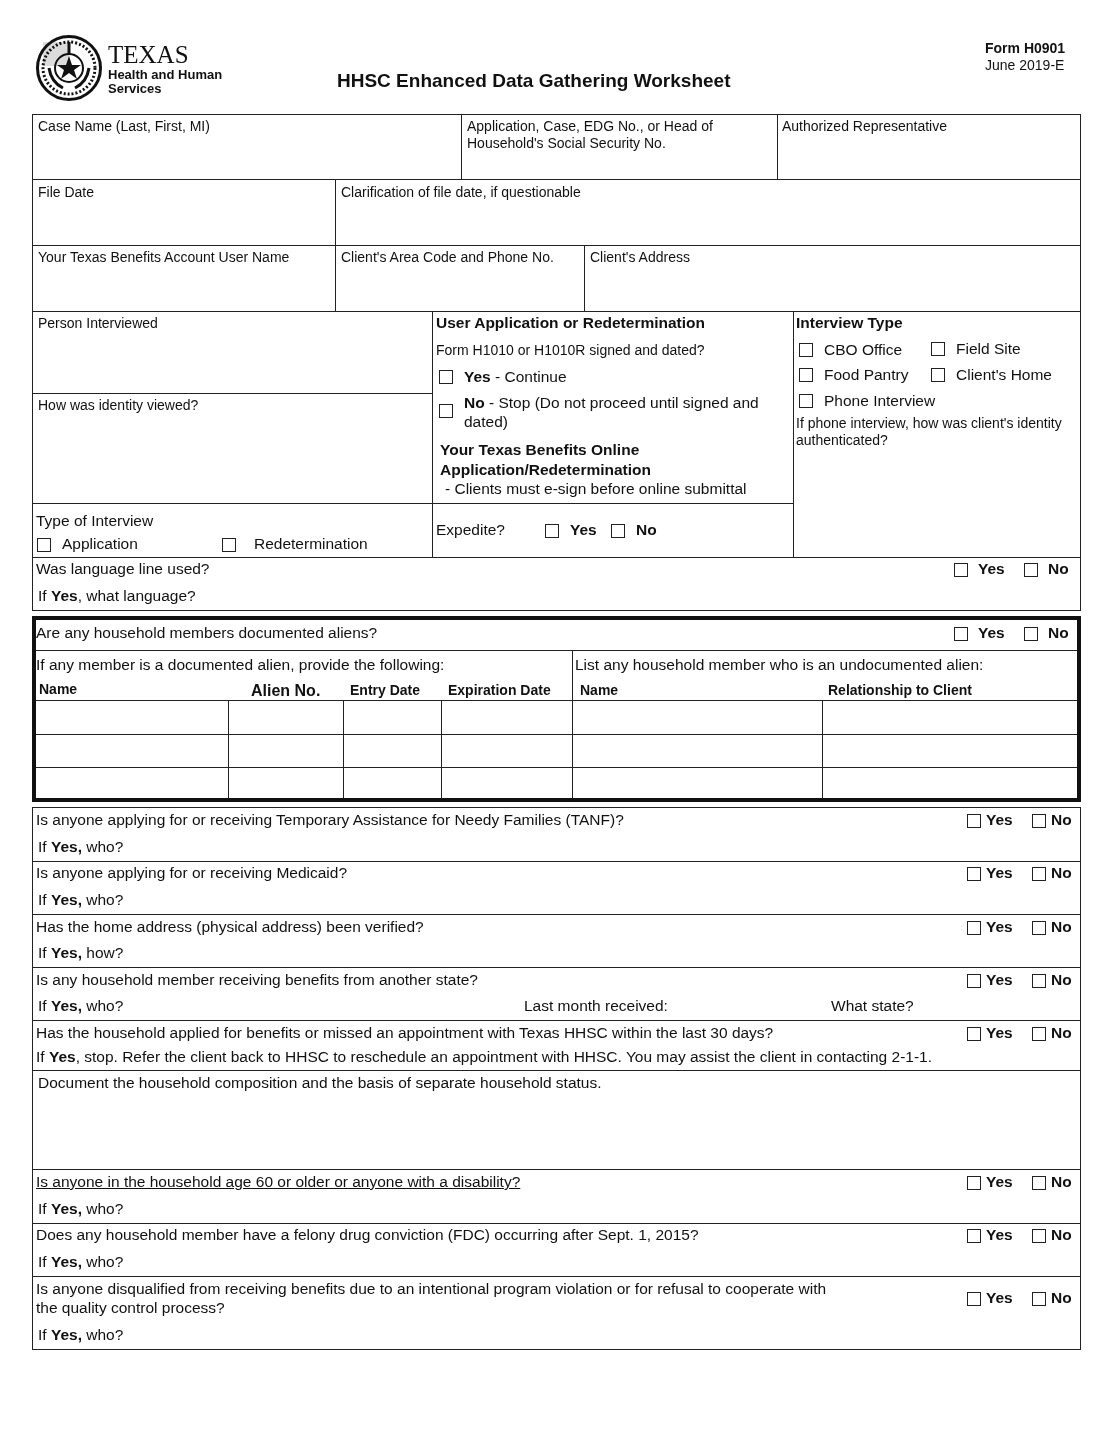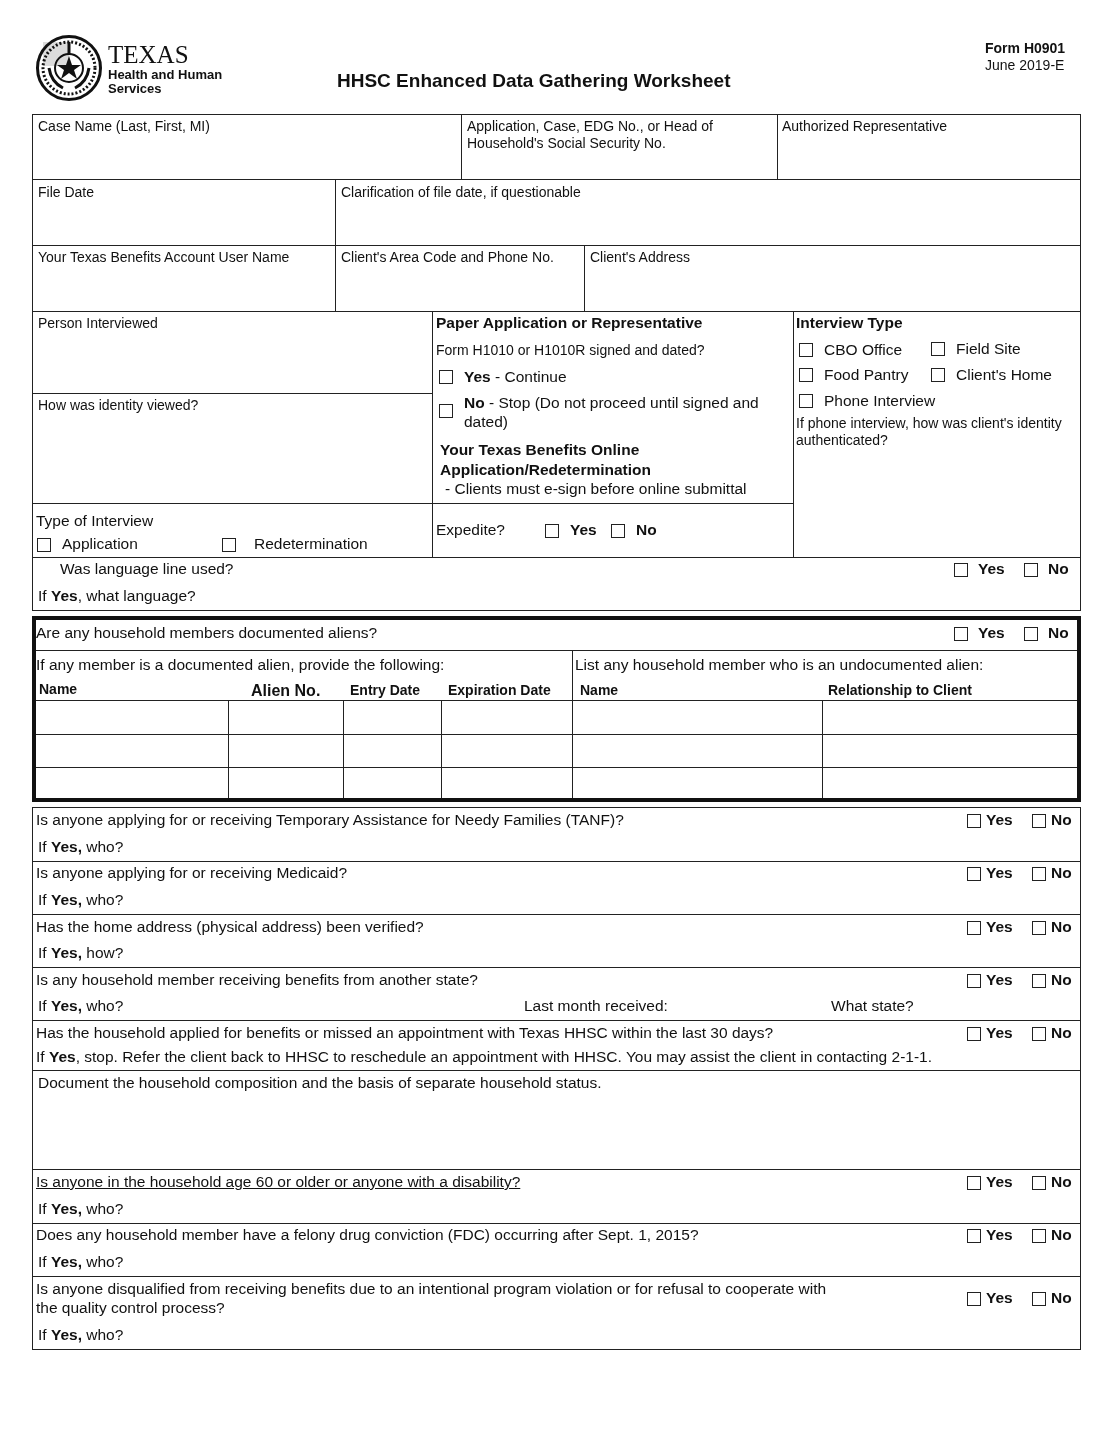--- a/index.html
+++ b/index.html
@@ -74,21 +74,21 @@
 <div class="line-h" style="left:32px;top:393px;width:400px;"></div>
 <div class="line-h" style="left:32px;top:503px;width:761px;"></div>
 <div class="line-h" style="left:32px;top:557px;width:1049px;"></div>
 <div class="line-h" style="left:32px;top:610px;width:1049px;"></div>
 
 <div class="lbl" style="left:38px;top:315px;">Person Interviewed</div>
 <input class="field" style="left: 36px; top: 336px; width: 392px; height: 52px;">
 <div class="lbl" style="left:38px;top:397px;">How was identity viewed?</div>
 <input class="field" style="left: 36px; top: 420px; width: 392px; height: 78px;">
 
-<div class="abs b" style="left:436px;top:314px;font-size:15.5px;line-height:18px;">Paper Application or Representative</div>
+<div class="abs b" style="left:436px;top:314px;font-size:15.5px;line-height:18px;">User Application or Redetermination</div>
 <div class="lbl" style="left:436px;top:342px;">Form H1010 or H1010R signed and dated?</div>
 <div class="cb" style="left:439px;top:370px;"></div>
 <div class="q" style="left:464px;top:368px;"><span class="b">Yes</span><span> - Continue</span></div>
 <div class="cb" style="left:439px;top:404px;"></div>
 <div class="abs" style="left:464px;top:393px;width:300px;font-size:15.5px;line-height:19px;"><span class="b">No</span><span> - Stop (Do not proceed until signed and dated)</span></div>
 <div class="abs b" style="left:440px;top:440px;font-size:15.5px;line-height:20px;">Your Texas Benefits Online</div>
 <div class="abs b" style="left:440px;top:460px;font-size:15.5px;line-height:20px;">Application/Redetermination</div>
 <div class="abs" style="left:445px;top:480px;font-size:15.5px;line-height:18px;">- Clients must e-sign before online submittal</div>
 
 <div class="abs b" style="left:796px;top:314px;font-size:15.5px;line-height:18px;">Interview Type</div>
@@ -110,21 +110,21 @@
 <div class="q" style="left:62px;top:535px;">Application</div>
 <div class="cb" style="left:222px;top:538px;"></div>
 <div class="q" style="left:254px;top:535px;">Redetermination</div>
 
 <div class="q" style="left:436px;top:521px;">Expedite?</div>
 <div class="cb" style="left:545px;top:524px;"></div>
 <div class="yn" style="left:570px;top:521px;">Yes</div>
 <div class="cb" style="left:611px;top:524px;"></div>
 <div class="yn" style="left:636px;top:521px;">No</div>
 
-<div class="q" style="left:36px;top:560px;margin-left:24px;">Was language line used?</div>
+<div class="q" style="left:36px;top:560px;">Was language line used?</div>
 <div class="cb" style="left:954px;top:563px;"></div>
 <div class="yn" style="left:978px;top:560px;">Yes</div>
 <div class="cb" style="left:1024px;top:563px;"></div>
 <div class="yn" style="left:1048px;top:560px;">No</div>
 <div class="q" style="left:38px;top:587px;"><span>If </span><span class="b">Yes</span><span>, what language?</span></div>
 <input class="field" style="left: 210px; top: 585px; width: 860px; height: 22px;">
 
 <div class="abs" style="left:32px;top:616px;width:1049px;height:186px;border:4px solid #111;box-sizing:border-box;"></div>
 <div class="line-h" style="left:36px;top:650px;width:1041px;"></div>
 <div class="line-v" style="left:572px;top:650px;height:148px;"></div>

